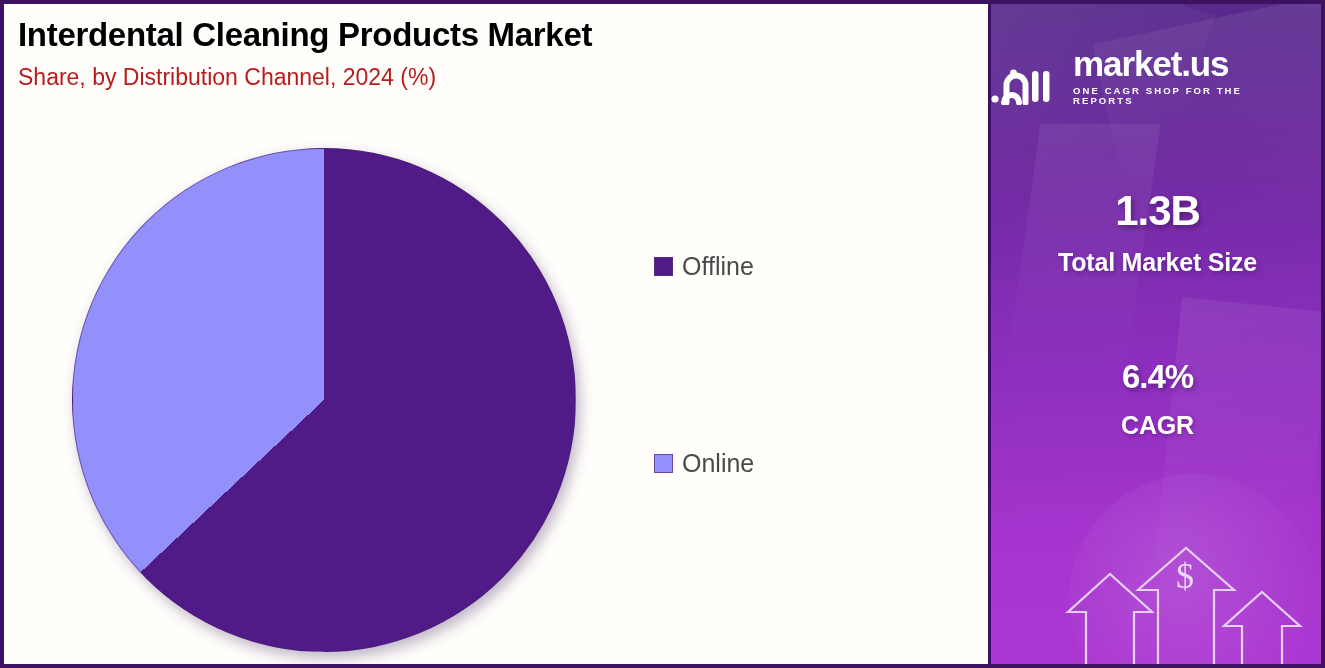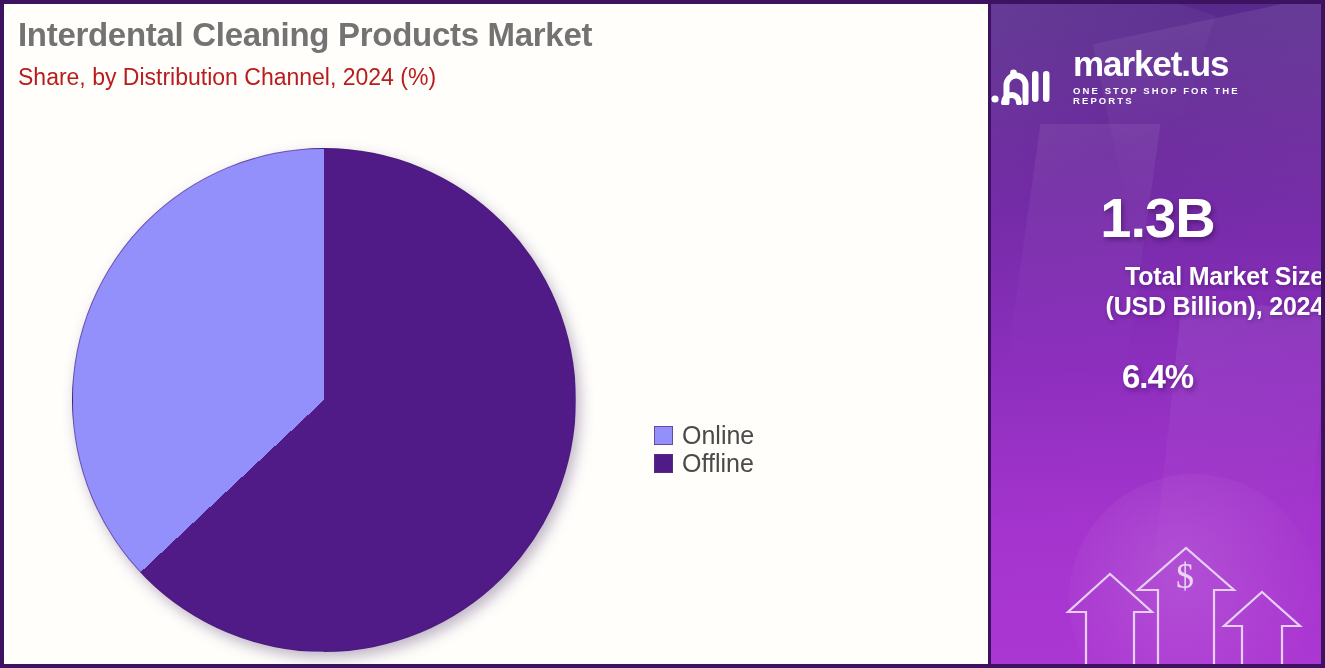--- a/index.html
+++ b/index.html
@@ -31,21 +31,21 @@
   }
   .titles {
     position: absolute;
     left: 14px;
     top: 12px;
     width: 900px;
   }
   .chart-title {
     font-size: 33px;
     font-weight: bold;
-    color: #737373;
+    color: #000000;
     letter-spacing: -0.3px;
     line-height: 1.15;
     margin: 0;
     white-space: nowrap;
   }
   .chart-subtitle {
     font-size: 23px;
     font-weight: normal;
     color: #b91c1c;
     margin: 10px 0 0 0;
@@ -194,35 +194,35 @@
 
   .stat {
     position: absolute;
     width: 333px;
     text-align: center;
     color: #ffffff;
   }
   .stat-1 { top: 186px; }
   .stat-2 { top: 356px; }
   .stat-value {
-    font-size: 56px;
+    font-size: 42px;
     font-weight: bold;
     letter-spacing: -1px;
     line-height: 1;
     text-shadow: 2px 3px 5px rgba(45, 10, 70, 0.45);
   }
   .stat-value.small { font-size: 33px; }
   .stat-line {
     font-size: 25px;
     font-weight: bold;
     line-height: 1.18;
     letter-spacing: -0.2px;
     text-shadow: 1px 2px 4px rgba(45, 10, 70, 0.35);
   }
-  .stat-lines { margin-top: 16px; text-align: right; }
+  .stat-lines { margin-top: 16px; }
   .stat-lines.tight { margin-top: 18px; }
 
   .arrows {
     position: absolute;
     left: 55px;
     bottom: 0;
     width: 278px;
     height: 130px;
   }
   .dollar {
@@ -249,27 +249,27 @@
       <h1 class="chart-title">Interdental Cleaning Products Market</h1>
       <p class="chart-subtitle">Share, by Distribution Channel, 2024 (%)</p>
     </div>
 
     <div class="pie-wrap">
       <div class="pie-shadow"></div>
       <div class="pie" id="pie-disc" style="background: conic-gradient(rgb(80, 27, 135) 0deg, rgb(80, 27, 135) 226.8deg, rgb(147, 144, 252) 226.8deg, rgb(147, 144, 252) 360deg);"></div>
     </div>
 
     <div class="legend">
+      <div class="legend-item">
+        <span class="legend-swatch" id="swatch-0" style="background: rgb(80, 27, 135);"></span>
+        <span class="legend-label">Offline</span>
+      </div>
       <div class="legend-item second">
         <span class="legend-swatch" id="swatch-1" style="background: rgb(147, 144, 252);"></span>
         <span class="legend-label">Online</span>
-      </div>
-      <div class="legend-item">
-        <span class="legend-swatch" id="swatch-0" style="background: rgb(80, 27, 135);"></span>
-        <span class="legend-label">Offline</span>
       </div>
     </div>
 
   </div>
 
   <div class="sidebar">
 
     <div class="tex tex-a"></div>
     <div class="tex tex-b"></div>
     <div class="tex tex-c"></div>
@@ -280,35 +280,35 @@
       <svg class="logo-mark" viewBox="0 0 62 44">
         <circle cx="4" cy="38" r="3.6" fill="#ffffff"></circle>
         <path d="M13 41.5 a7.5 7.5 0 0 1 15 0" fill="none" stroke="#ffffff" stroke-width="6" stroke-linecap="round"></path>
         <path d="M15.5 41.5 V24 a9.5 9.5 0 0 1 19 0 V41.5" fill="none" stroke="#ffffff" stroke-width="6" stroke-linecap="round"></path>
         <rect x="41" y="10" width="6.5" height="31" rx="3.2" fill="#ffffff"></rect>
         <rect x="52" y="10" width="6.5" height="31" rx="3.2" fill="#ffffff"></rect>
         <circle cx="22.5" cy="12" r="3.4" fill="#ffffff"></circle>
       </svg>
       <div class="logo-text-block">
         <div class="logo-word">market.us</div>
-        <div class="logo-tagline">ONE STOP SHOP FOR THE REPORTS</div>
+        <div class="logo-tagline">ONE CAGR SHOP FOR THE REPORTS</div>
       </div>
     </div>
 
     <div class="stat stat-1">
       <div class="stat-value">1.3B</div>
       <div class="stat-lines">
         <div class="stat-line">Total Market Size</div>
-        <div class="stat-line">(USD Billion), 2024</div>
       </div>
     </div>
 
     <div class="stat stat-2">
       <div class="stat-value small">6.4%</div>
       <div class="stat-lines tight">
+        <div class="stat-line">CAGR</div>
       </div>
     </div>
 
     <div class="arrows">
       <div class="dollar">$</div>
       <svg viewBox="0 0 278 130" width="278" height="130">
         <g fill="none" stroke="#eadcf7" stroke-width="2.2" opacity="0.92">
           <path d="M40 130 V78 H22 L64 40 L106 78 H88 V130"></path>
           <path d="M112 130 V56 H92 L140 14 L188 56 H168 V130"></path>
           <path d="M196 130 V92 H178 L216 58 L254 92 H236 V130"></path>

